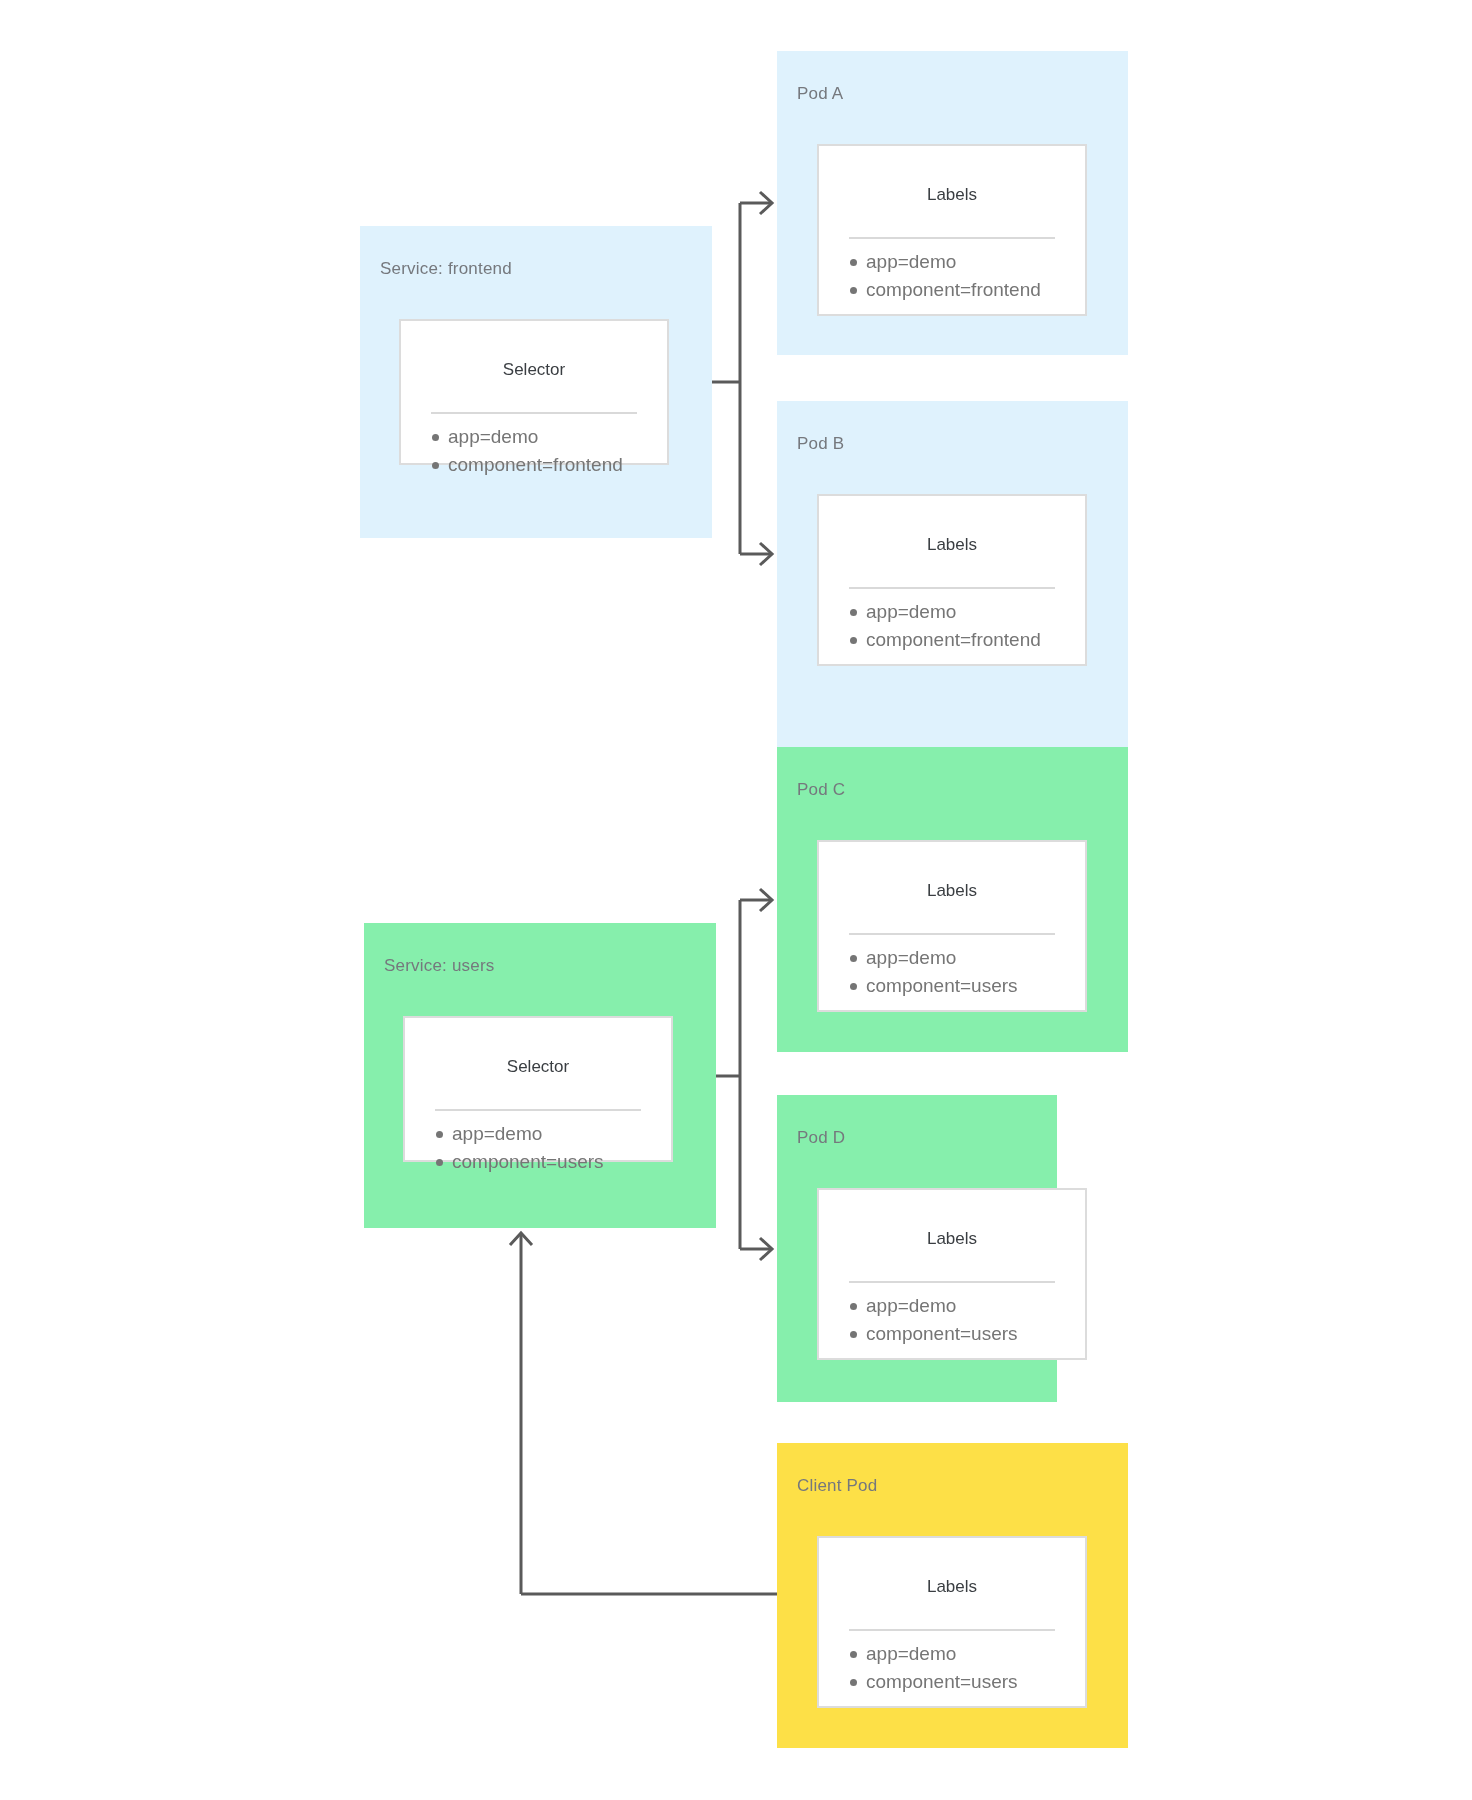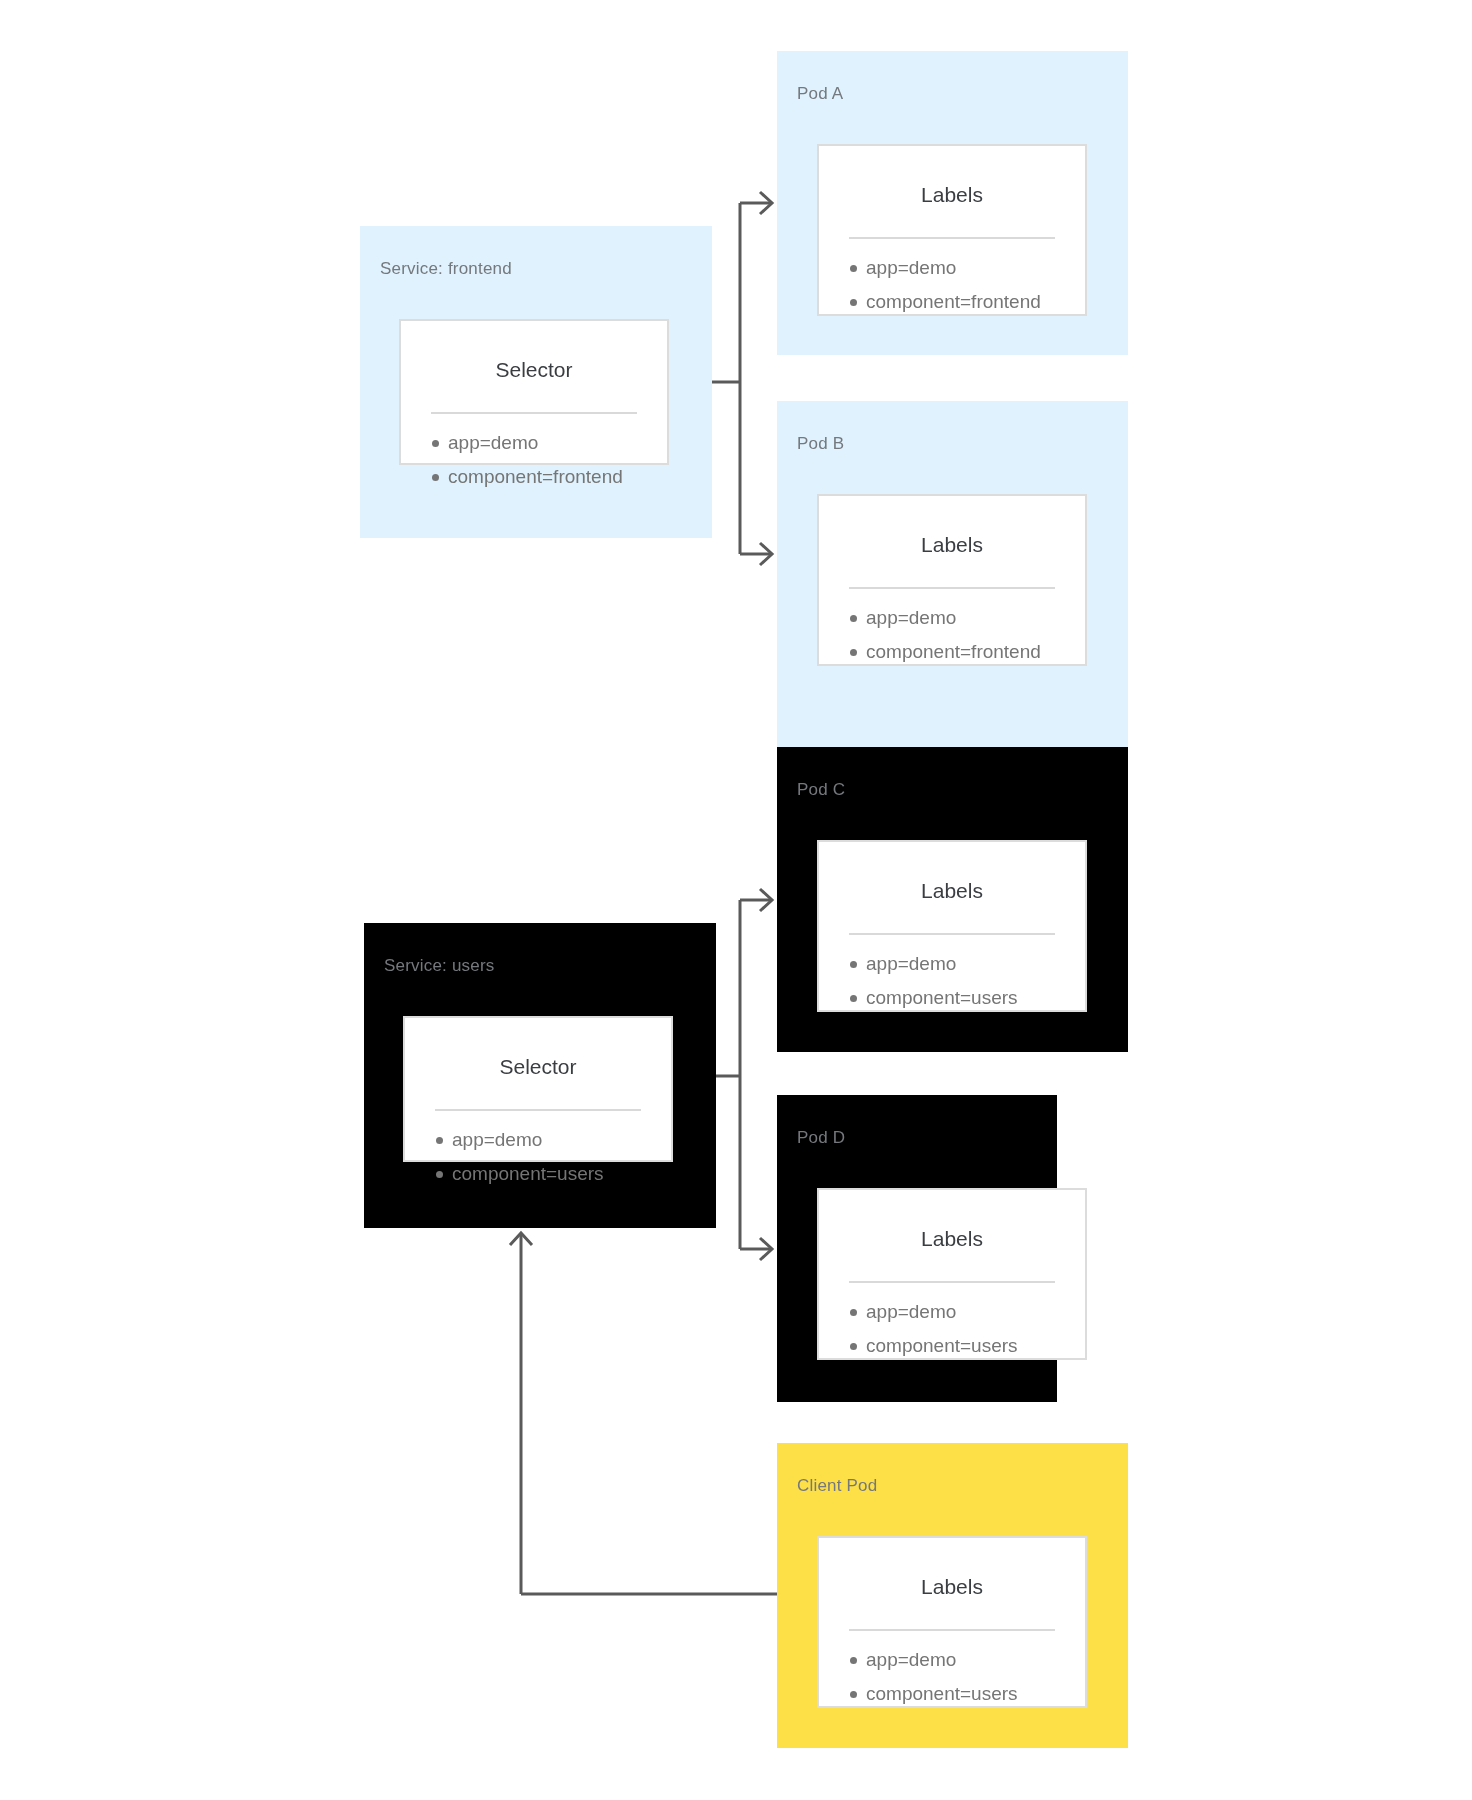--- a/index.html
+++ b/index.html
@@ -11,21 +11,21 @@
     font-family: "Liberation Sans", sans-serif;
     overflow: hidden;
   }
   .connector-layer {
     position: absolute;
     left: 0; top: 0;
     width: 1472px; height: 1800px;
   }
   .box { position: absolute; }
   .bg-blue   { background: #dff2fd; }
-  .bg-green  { background: #000000; }
+  .bg-green  { background: #86efac; }
   .bg-purple { background: #fde047; }
 
   .box-label {
     position: absolute;
     left: 20px;
     top: 31px;
     font-size: 17px;
     line-height: 24px;
     color: #75787d;
     letter-spacing: 0.2px;
@@ -38,21 +38,21 @@
     width: 270px;
     height: 172px;
     background: #ffffff;
     border: 2px solid #dcdcdc;
     box-sizing: border-box;
   }
   .svc-card { left: 39px; height: 146px; }
   .card-title {
     margin: 35px 0 0 0;
     text-align: center;
-    font-size: 21px;
+    font-size: 17px;
     line-height: 27px;
     color: #3a3e42;
     font-weight: 400;
   }
   .card-divider {
     position: absolute;
     left: 30px;
     right: 30px;
     top: 91px;
     height: 2px;
@@ -67,21 +67,20 @@
     padding: 0;
     list-style: none;
   }
   .card-list li {
     position: relative;
     padding-left: 17px;
     font-size: 19px;
     line-height: 28px;
     color: #757575;
     white-space: nowrap;
-    margin-top: 6px;
   }
   .card-list li::before {
     content: "";
     position: absolute;
     left: 1px;
     top: 11px;
     width: 7px;
     height: 7px;
     border-radius: 50%;
     background: #757575;

